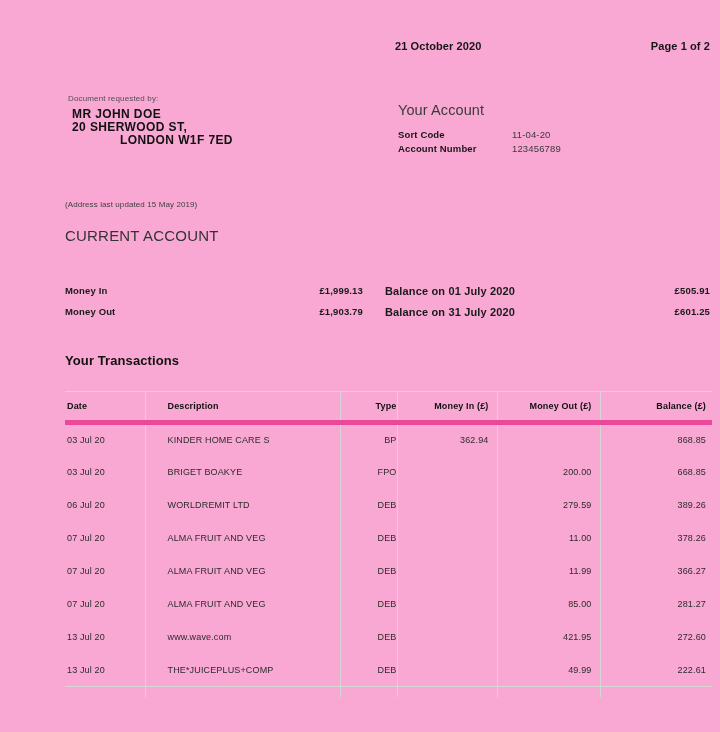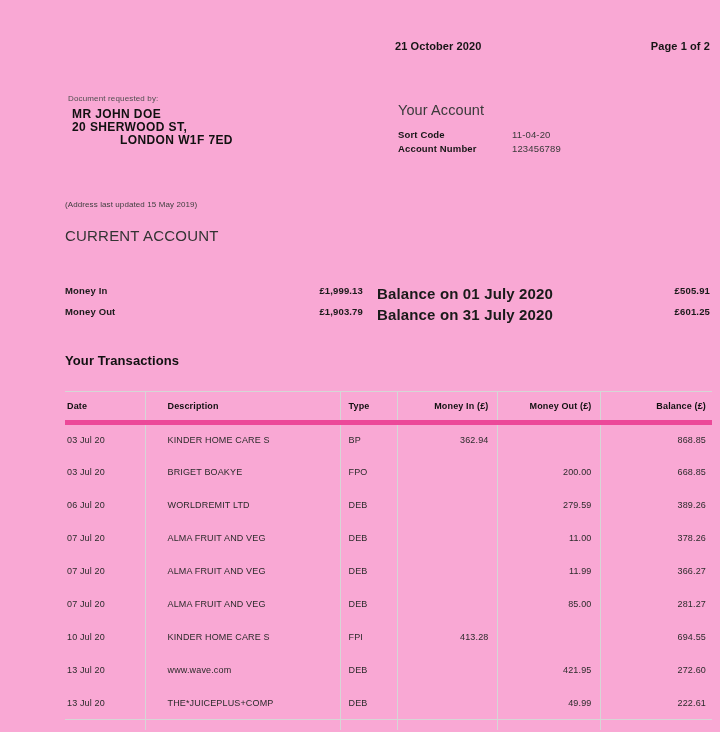--- a/index.html
+++ b/index.html
@@ -100,22 +100,22 @@
     font-size: 9.5px; font-weight: bold; color: #1a1a1a;
     letter-spacing: 0.15px;
   }
   .sum-amount {
     left: 255px; width: 108px;
     text-align: right;
     font-size: 9.5px; font-weight: bold; color: #1a1a1a;
     letter-spacing: 0.15px;
   }
   .sum-bal-label {
-    left: 377px;
-    font-size: 15px; font-weight: bold; color: #1a1a1a;
+    left: 385px;
+    font-size: 11px; font-weight: bold; color: #1a1a1a;
     letter-spacing: 0.15px;
   }
   .sum-bal-amount {
     left: 600px; width: 110px;
     text-align: right;
     font-size: 9.5px; font-weight: bold; color: #1a1a1a;
     letter-spacing: 0.15px;
   }
   .sum-row-0 { top: 285px; }
   .sum-row-1 { top: 306px; }
@@ -164,21 +164,21 @@
     font-size: 9px;
     color: #2b2b2b;
     letter-spacing: 0.15px;
   }
 
   .al { text-align: left; }
   .ar { text-align: right; }
 
   th.al, td.al { padding-left: 2px; }
   th.c-desc-cell, td.c-desc-cell { padding-left: 22px; text-align: left; margin-left: 20px; }
-  th.c-type-cell, td.c-type-cell { padding-left: 8px; text-align: left; }
+  th.c-type-cell, td.c-type-cell { padding-left: 24px; text-align: right; }
   th.ar, td.ar { padding-right: 8px; }
   td.c-bal-cell, th.c-bal-cell { padding-right: 6px; text-align: right; margin-left: 48px; }
 
   .txn-table tbody tr.last-row td { border-bottom: 1px solid #d6d6d6; }
   .txn-table tbody tr.stub-row { height: 10px; }
   .txn-table tbody tr.stub-row td { border-bottom: none; }
 </style>
 </head>
 <body>
 
@@ -283,28 +283,20 @@
 
       <tr>
         <td class="al">07 Jul 20</td>
         <td class="c-desc-cell">ALMA FRUIT AND VEG</td>
         <td class="c-type-cell">DEB</td>
         <td class="ar"></td>
         <td class="ar">85.00</td>
         <td class="c-bal-cell">281.27</td>
       </tr>
 
-      <tr>
-        <td class="al">10 Jul 20</td>
-        <td class="c-desc-cell">KINDER HOME CARE S</td>
-        <td class="c-type-cell">FPI</td>
-        <td class="ar">413.28</td>
-        <td class="ar"></td>
-        <td class="c-bal-cell">694.55</td>
-      </tr>
 
       <tr>
         <td class="al">13 Jul 20</td>
         <td class="c-desc-cell">www.wave.com</td>
         <td class="c-type-cell">DEB</td>
         <td class="ar"></td>
         <td class="ar">421.95</td>
         <td class="c-bal-cell">272.60</td>
       </tr>
 

